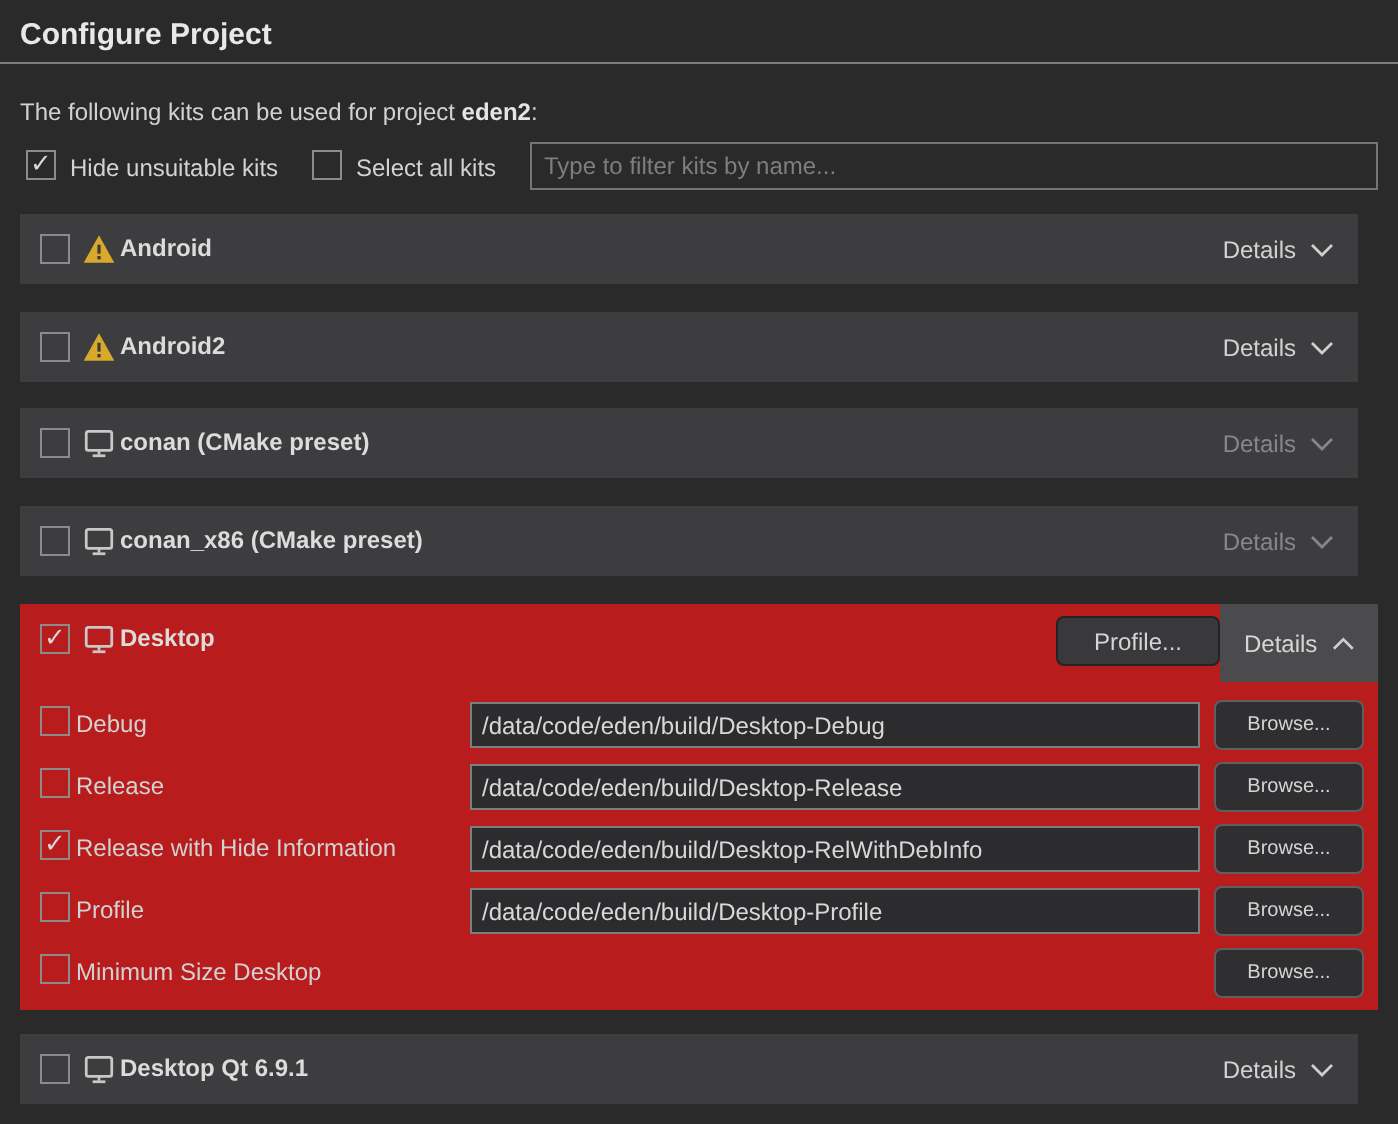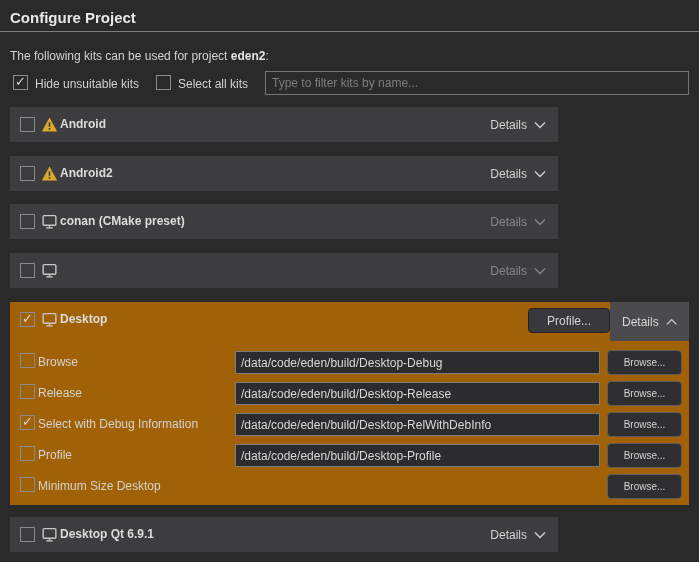--- a/index.html
+++ b/index.html
@@ -32,41 +32,41 @@
 
   .filter-input {
     position:absolute; left:265px; top:71px; width:424px; height:24px;
     background:#2a2a2a; border:1px solid #757575; color:#d8d8d8;
     font-size:12px; padding:0 6px; font-family:inherit; outline:none;
   }
   .filter-input::placeholder { color:#7e7e7e; }
 
   
   .kit-row {
-    position:absolute; left:10px; width:548px; height:35px;
+    position:absolute; left:10px; width:669px; height:35px;
     background:#3d3d3f;
   }
   .kit-row .cb { left:10px; top:10px; }
   .kit-icon { position:absolute; left:31px; top:9px; width:17px; height:17px; }
   .kit-name {
     position:absolute; left:50px; top:10px;
     font-size:12px; font-weight:bold; color:#dcdcdc;
   }
   .details-ctl {
     position:absolute; right:0; top:0; height:35px;
     display:flex; align-items:center; gap:7px; padding:0 12px;
     font-size:12px; color:#d2d2d2; cursor:pointer;
   }
   .details-ctl.disabled { color:#87878a; }
   .details-ctl svg { display:block; }
 
   
   .desktop-panel {
     position:absolute; left:10px; top:302px; width:679px; height:203px;
-    background:#a16207;
+    background:#b91c1c;
   }
   .desktop-panel .cb.kit-cb { left:10px; top:10px; }
   .desktop-panel .kit-icon { left:31px; top:9px; }
   .desktop-panel .kit-name { left:50px; top:10px; }
   .manage-btn {
     position:absolute; left:518px; top:6px; width:82px; height:25px;
     background:#39393c; border:1px solid #242426; border-radius:4px;
     color:#d4d4d4; font-size:12px; font-family:inherit; cursor:pointer;
   }
   .details-toggle-expanded {
@@ -161,20 +161,21 @@
     </div>
   </div>
 
   <div class="kit-row" style="top:253px;">
     <div class="cb"></div>
     <svg class="kit-icon" viewBox="0 0 16 16">
       <rect x="2" y="2.5" width="12" height="9" rx="1" fill="none" stroke="#c8c8c8" stroke-width="1.3"></rect>
       <line x1="8" y1="11.5" x2="8" y2="13.5" stroke="#c8c8c8" stroke-width="1.3"></line>
       <line x1="5" y1="14" x2="11" y2="14" stroke="#c8c8c8" stroke-width="1.3"></line>
     </svg>
+    <div class="kit-name">conan_x86 (CMake preset)</div>
     <div class="details-ctl disabled">
       <span>Details</span>
       <svg width="12" height="8" viewBox="0 0 12 8">
         <polyline points="1,1.5 6,6.5 11,1.5" fill="none" stroke="#87878a" stroke-width="1.4"></polyline>
       </svg>
     </div>
   </div>
 
   <div class="desktop-panel">
     <div class="cb kit-cb checked"></div>
@@ -187,39 +188,39 @@
     <button class="manage-btn">Profile...</button>
     <div class="details-toggle-expanded">
       <span>Details</span>
       <svg width="12" height="8" viewBox="0 0 12 8">
         <polyline points="1,6.5 6,1.5 11,6.5" fill="none" stroke="#cfcfcf" stroke-width="1.4"></polyline>
       </svg>
     </div>
 
     <div class="cfg-row" style="top:49px;">
       <div class="cb"></div>
-      <div class="cfg-label">Browse</div>
+      <div class="cfg-label">Debug</div>
       <div class="cfg-input-wrap">
         <input class="cfg-input" value="/data/code/eden/build/Desktop-Debug" style="">
       </div>
       <button class="browse-btn">Browse...</button>
     </div>
 
     <div class="cfg-row" style="top:80px;">
       <div class="cb"></div>
       <div class="cfg-label">Release</div>
       <div class="cfg-input-wrap">
         <input class="cfg-input" value="/data/code/eden/build/Desktop-Release" style="">
       </div>
       <button class="browse-btn">Browse...</button>
     </div>
 
     <div class="cfg-row" style="top:111px;">
       <div class="cb checked"></div>
-      <div class="cfg-label">Select with Debug Information</div>
+      <div class="cfg-label">Release with Hide Information</div>
       <div class="cfg-input-wrap">
         <input class="cfg-input" value="/data/code/eden/build/Desktop-RelWithDebInfo" style="">
       </div>
       <button class="browse-btn">Browse...</button>
     </div>
 
     <div class="cfg-row" style="top:142px;">
       <div class="cb"></div>
       <div class="cfg-label">Profile</div>
       <div class="cfg-input-wrap">

